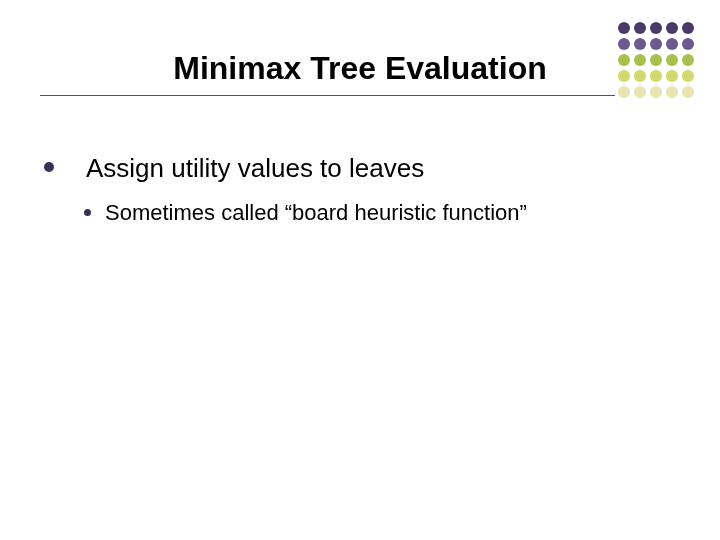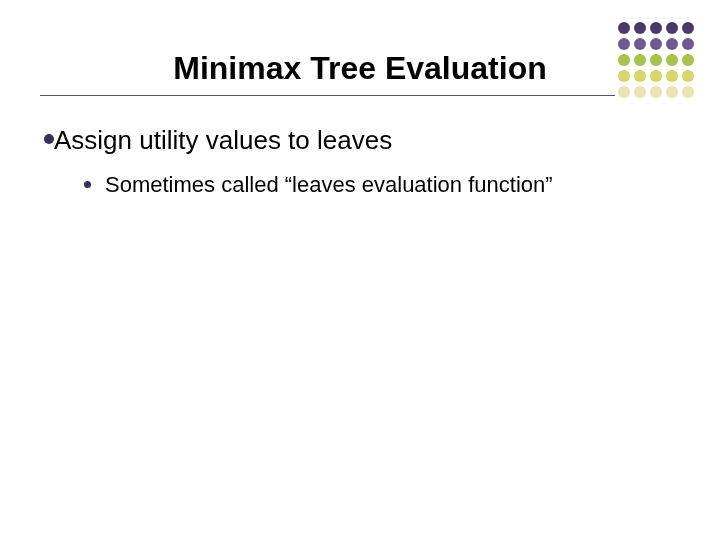--- a/index.html
+++ b/index.html
@@ -4,21 +4,21 @@
 <style>
   * { margin: 0; padding: 0; box-sizing: border-box; }
   html, body { width: 720px; height: 540px; background: #fff; font-family: Arial, Helvetica, sans-serif; color: #000; }
   .slide { position: relative; width: 720px; height: 540px; padding: 50px 40px 20px 40px; text-align: center; }
   .dot-grid { position: absolute; top: 22px; right: 26px; display: grid; grid-template-columns: repeat(5, 12px); grid-template-rows: repeat(5, 12px); gap: 4px; }
   .dot { width: 12px; height: 12px; border-radius: 50%; }
   .title-wrap { display: flex; flex-direction: column; }
   .title { font-size: 32px; font-weight: bold; padding-bottom: 6px; }
   .title-underline { width: 575px; height: 1px; background: #555; margin-top: 2px; }
   .body { padding-top: 28px; }
-  .lvl1 { display: flex; align-items: flex-start; gap: 0; padding-left: 4px; }
+  .lvl1 { display: flex; align-items: flex-start; gap: 32px; padding-left: 4px; margin-top: 28px; }
   .bullet1 { width: 10px; height: 10px; border-radius: 50%; background: #3b2e58; margin-top: 10px; flex: 0 0 auto; }
   .lvl1-text { font-size: 26px; line-height: 1.25; }
   .lvl2-list { padding-top: 14px; padding-left: 44px; display: flex; flex-direction: column; gap: 4px; }
   .lvl2 { display: flex; align-items: flex-start; gap: 14px; }
   .bullet2 { width: 7px; height: 7px; border-radius: 50%; background: #3b2e58; margin-top: 10px; flex: 0 0 auto; }
   .lvl2-text { font-size: 22px; line-height: 1.28; max-width: 560px; }
 </style>
 </head>
 <body>
 
@@ -58,18 +58,18 @@
   </div>
 
   <div class="body">
     <div class="lvl1">
       <div class="bullet1"></div>
       <div class="lvl1-text">Assign utility values to leaves</div>
     </div>
     <div class="lvl2-list">
       <div class="lvl2">
         <div class="bullet2"></div>
-        <div class="lvl2-text">Sometimes called “leaves evaluation function”</div>
+        <div class="lvl2-text">Sometimes called “board heuristic function”</div>
       </div>
     </div>
   </div>
 
 </div>
 
 </body></html>

